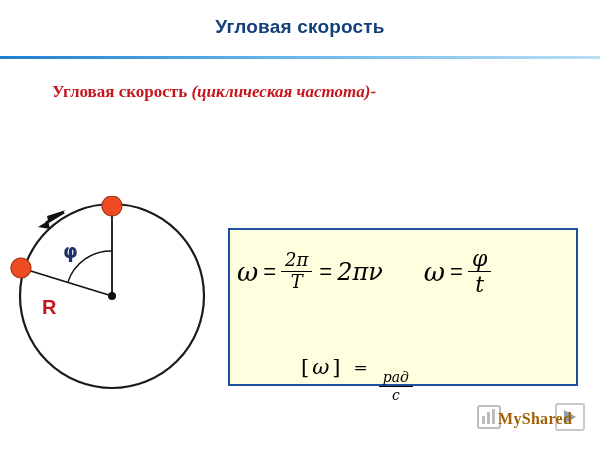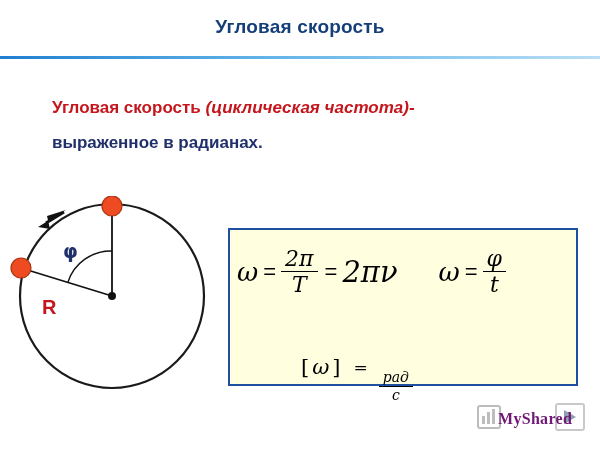--- a/index.html
+++ b/index.html
@@ -45,26 +45,27 @@
     text-align: center;
     font-size: 19px;
     font-weight: bold;
     color: #153f79;
     letter-spacing: 0.2px;
   }
   
   .body-text {
     position: absolute;
     left: 52px;
-    top: 90px;
+    top: 74px;
     width: 510px;
     color: #20306b;
     font-size: 17px;
     font-weight: bold;
     line-height: 35px;
+    font-family: Liberation Serif, serif;
   }
   .body-line { white-space: nowrap; }
   .red { color: #c4161c; }
   .red-italic { color: #c4161c; font-style: italic; }
   
   .diagram {
     position: absolute;
     left: 6px;
     top: 196px;
     width: 210px;
@@ -134,40 +135,39 @@
     top: 402px;
     width: 110px;
     height: 34px;
   }
   .wm-text {
     position: absolute;
     left: 498px;
     top: 410px;
     font-size: 16px;
     font-weight: bold;
-    color: #701a75;
+    color: #a16207;
     font-family: "Liberation Serif", serif;
     letter-spacing: 0.3px;
   }
 </style>
 </head>
 <body>
 
 <div class="slide">
 
   <div class="title-band">
     <div class="title-text">Угловая скорость</div>
   </div>
   <div class="title-rule"></div>
 
   <div class="body-text">
     <div class="body-line">
       <span class="red">Угловая скорость </span><span class="red-italic">(циклическая частота)-</span>
     </div>
-    <div class="body-line">выраженное в радианах.</div>
   </div>
 
   <div class="diagram">
     <svg width="210" height="205" viewBox="0 0 210 205">
 
       <circle cx="106" cy="100" r="92" fill="none" stroke="#1a1a1a" stroke-width="2.2"></circle>
 
       <circle cx="106" cy="100" r="4" fill="#111111"></circle>
 
       <line x1="106" y1="100" x2="106" y2="10" stroke="#111111" stroke-width="1.8"></line>
@@ -189,28 +189,28 @@
 
   <div class="formula-box"></div>
 
   <div class="formula-main">
     <table style="border-collapse:collapse;">
       <tbody>
           <tr>
         <td style="font-size:26px;padding-right:4px;" class="f-italic">ω</td>
         <td style="font-size:22px;padding-right:4px;">=</td>
         <td style="padding-right:6px;">
-          <span class="frac f-italic" style="font-size:22px;">
+          <span class="frac f-italic" style="font-size:18px;">
             <span class="num">2π</span>
             <span class="bar"></span>
             <span class="den">T</span>
           </span>
         </td>
         <td style="font-size:22px;padding-right:4px;">=</td>
-        <td style="font-size:29px;padding-right:40px;" class="f-italic">2πν</td>
+        <td style="font-size:24px;padding-right:40px;" class="f-italic">2πν</td>
         <td style="font-size:26px;padding-right:4px;" class="f-italic">ω</td>
         <td style="font-size:22px;padding-right:4px;">=</td>
         <td>
           <span class="frac f-italic" style="font-size:22px;">
             <span class="num">φ</span>
             <span class="bar"></span>
             <span class="den">t</span>
           </span>
         </td>
       </tr>

